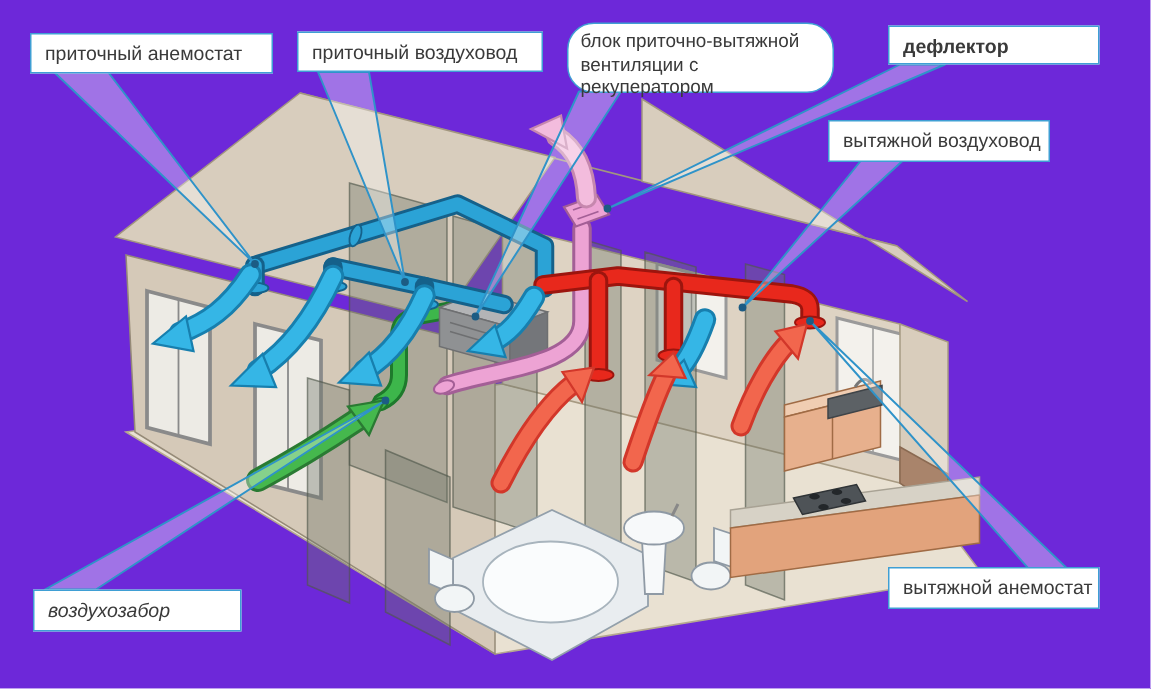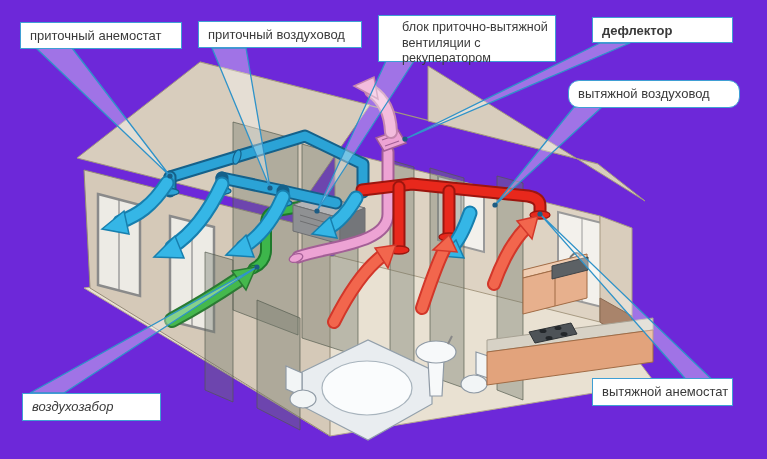--- a/index.html
+++ b/index.html
@@ -6,21 +6,21 @@
   .stage{
     position:relative;width:767px;height:459px;background:#6d28d9;overflow:hidden;
     font-family:"Liberation Sans", sans-serif;
   }
   .stage svg{position:absolute;left:0;top:0;}
   .callout{
     position:absolute;box-sizing:border-box;background:#ffffff;
     border:1.6px solid #3f9fd4;color:#3a3a3a;font-size:13px;line-height:1.25;
     padding:5px 8px 3px 9px;white-space:nowrap;z-index:5;
   }
-  .callout.wrap{white-space:normal;padding:4px 7px 3px 23px;font-size:12.6px;}
+  .callout.wrap{white-space:normal;padding:4px 7px 3px 8px;font-size:12.6px;border-radius:18px;}
 </style>
 </head>
 <body>
 
 <div class="stage">
 
 <svg width="767" height="459" viewBox="0 0 767 459">
 
   <polygon points="84,288 330,436 655,383 606,318 335,256" fill="#e9e1d2" stroke="#b5a88f" stroke-width="1"></polygon>
 
@@ -246,19 +246,19 @@
 </svg>
 
 <div class="callout" style="left:20px;top:22px;width:162px;height:27px;">приточный анемостат</div>
 
 <div class="callout" style="left:198px;top:21px;width:164px;height:27px;">приточный воздуховод</div>
 
 <div class="callout wrap" style="left:378px;top:15px;width:178px;height:47px;">блок приточно-вытяжной вентиляции с рекуператором</div>
 
 <div class="callout" style="left:592px;top:17px;width:141px;height:26px;font-weight:bold;">дефлектор</div>
 
-<div class="callout" style="left:568px;top:80px;width:172px;height:28px;border-radius:11px;">вытяжной воздуховод</div>
+<div class="callout" style="left:552px;top:80px;width:148px;height:28px;">вытяжной воздуховод</div>
 
 <div class="callout" style="left:22px;top:393px;width:139px;height:28px;font-style:italic;">воздухозабор</div>
 
 <div class="callout" style="left:592px;top:378px;width:141px;height:28px;">вытяжной анемостат</div>
 
 </div>
 
 </body></html>

